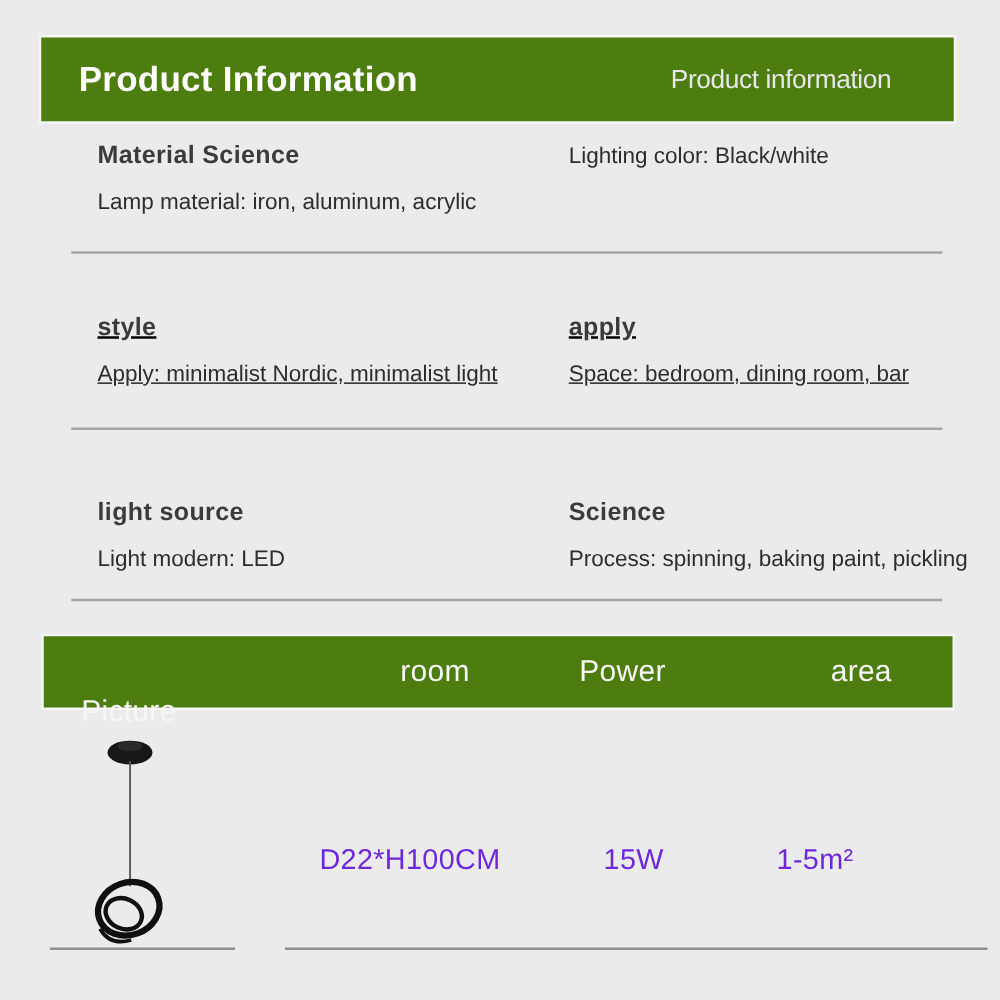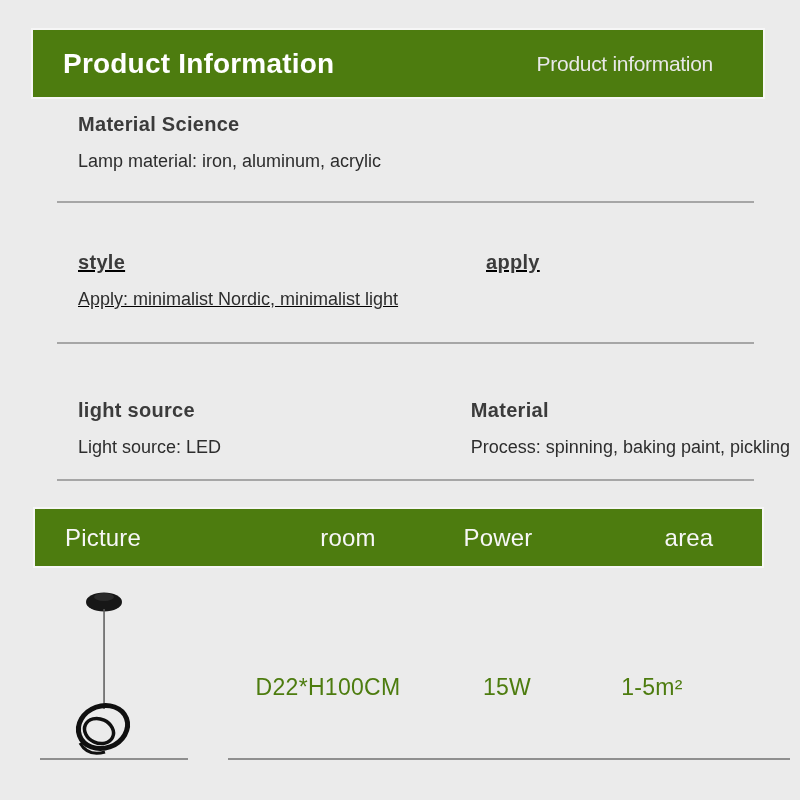--- a/index.html
+++ b/index.html
@@ -19,21 +19,21 @@
     padding:0 50px 0 30px;box-sizing:border-box;
   }
   .top-bar h1{
     margin:0;font-size:28px;font-weight:bold;color:#ffffff;letter-spacing:.2px;
   }
   .top-bar .subtitle{
     font-size:21px;font-weight:400;color:#e8e8e8;letter-spacing:-.3px;
   }
   
   .spec-row{
-    position:absolute;left:78px;width:712px;display:flex;gap:31px;
+    position:absolute;left:78px;width:712px;display:flex;
   }
   .spec-row.r1{top:112px;}
   .spec-row.r2{top:250px;text-decoration:underline;}
   .spec-row.r3{top:398px;}
   .spec-cell{width:377px;}
   .spec-cell.right{flex:1;}
   .spec-cell h2{
     margin:0 0 13px 0;font-size:20px;font-weight:bold;color:#3b3b3b;
     letter-spacing:.3px;line-height:24px;white-space:nowrap;
   }
@@ -47,26 +47,26 @@
   .divider.d2{top:342px;}
   .divider.d3{top:479px;}
   
   .table-header{
     left:35px;top:509px;width:727px;height:57px;
   }
   .table-header .col{
     position:absolute;top:0;line-height:57px;font-size:24px;font-weight:400;
     color:#f7f7f7;letter-spacing:.2px;white-space:nowrap;
   }
-  .col-picture{left:30px;}
+  .col-picture{left:30px;margin-top:32px;}
   .col-size{left:313px;transform:translateX(-50%);}
   .col-power{left:463px;transform:translateX(-50%);}
   .col-area{left:654px;transform:translateX(-50%);text-align:right;}
   .table-row-values .val{
-    position:absolute;top:674px;font-size:23px;color:#4d7c0f;
+    position:absolute;top:674px;font-size:23px;color:#6d28d9;
     letter-spacing:.3px;white-space:nowrap;transform:translateX(-50%);
   }
   .val-size{left:328px;}
   .val-power{left:507px;}
   .val-area{left:652px;}
   .lamp{
     position:absolute;left:68px;top:585px;width:70px;height:172px;
   }
   .row-border{
     position:absolute;top:758px;height:2px;background:#8f8f8f;
@@ -83,42 +83,44 @@
     <h1>Product Information</h1>
     <span class="subtitle">Product information</span>
   </header>
 
   <section class="spec-row r1">
     <div class="spec-cell left">
       <h2>Material Science</h2>
       <p>Lamp material: iron, aluminum, acrylic</p>
     </div>
     <div class="spec-cell right">
+      <p>Lighting color: Black/white</p>
     </div>
   </section>
   <div class="divider d1"></div>
 
   <section class="spec-row r2">
     <div class="spec-cell left">
       <h2>style</h2>
       <p>Apply: minimalist Nordic, minimalist light</p>
     </div>
     <div class="spec-cell right">
       <h2>apply</h2>
+      <p>Space: bedroom, dining room, bar</p>
     </div>
   </section>
   <div class="divider d2"></div>
 
   <section class="spec-row r3">
     <div class="spec-cell left">
       <h2>light source</h2>
-      <p>Light source: LED</p>
+      <p>Light modern: LED</p>
     </div>
     <div class="spec-cell right">
-      <h2>Material</h2>
+      <h2>Science</h2>
       <p>Process: spinning, baking paint, pickling</p>
     </div>
   </section>
   <div class="divider d3"></div>
 
   <div class="bar table-header">
     <span class="col col-picture">Picture</span>
     <span class="col col-size">room</span>
     <span class="col col-power">Power</span>
     <span class="col col-area">area</span>

